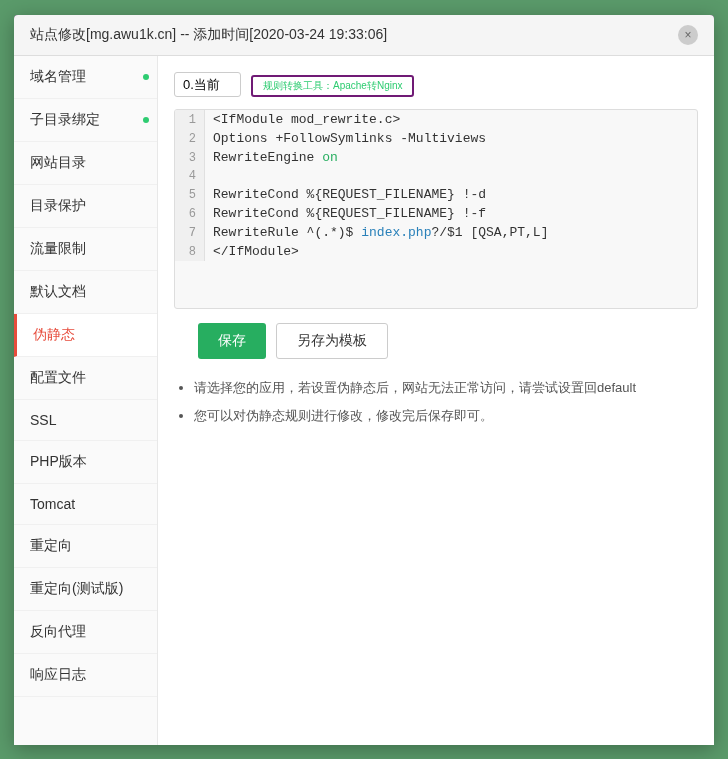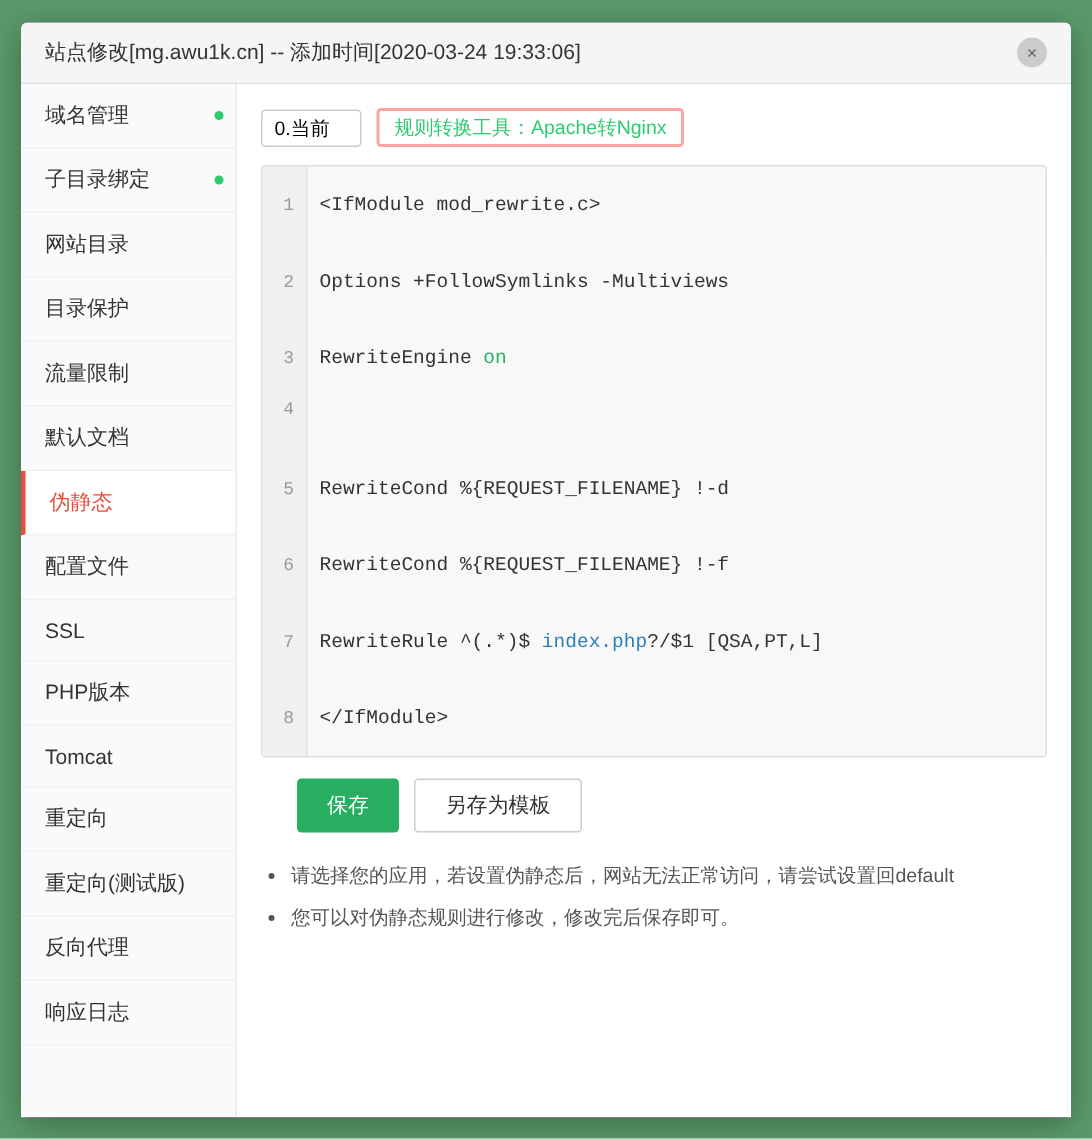--- a/index.html
+++ b/index.html
@@ -112,25 +112,25 @@
       border: 1px solid #ccc;
       border-radius: 3px;
       background: #fff;
       font-size: 13px;
       cursor: pointer;
       appearance: none;
       -webkit-appearance: none;
       padding-right: 20px;
     }
     .rule-convert-link {
-      border: 2px solid #fca5a5;
+      border: 2px solid #701a75;
       padding: 2px 10px;
       border-radius: 3px;
       color: #2ecc71;
-      font-size: 13px;
+      font-size: 10px;
       cursor: pointer;
       text-decoration: none;
     }
     .code-editor {
       border: 1px solid #ddd;
       border-radius: 3px;
       background: #f8f8f8;
       font-family: Consolas, "Courier New", monospace;
       font-size: 13px;
       min-height: 200px;
@@ -150,21 +150,21 @@
       color: #999;
       text-align: right;
       user-select: none;
       width: 30px;
       background: #f0f0f0;
       border-right: 1px solid #e0e0e0;
       font-size: 12px;
     }
     .line-content {
       display: table-cell;
-      padding: 18px 8px;
+      padding: 2px 8px;
       color: #333;
       white-space: pre;
     }
     .line-content .value-green {
       color: #27ae60;
     }
     .line-content .value-blue {
       color: #2980b9;
     }
     .action-buttons {

